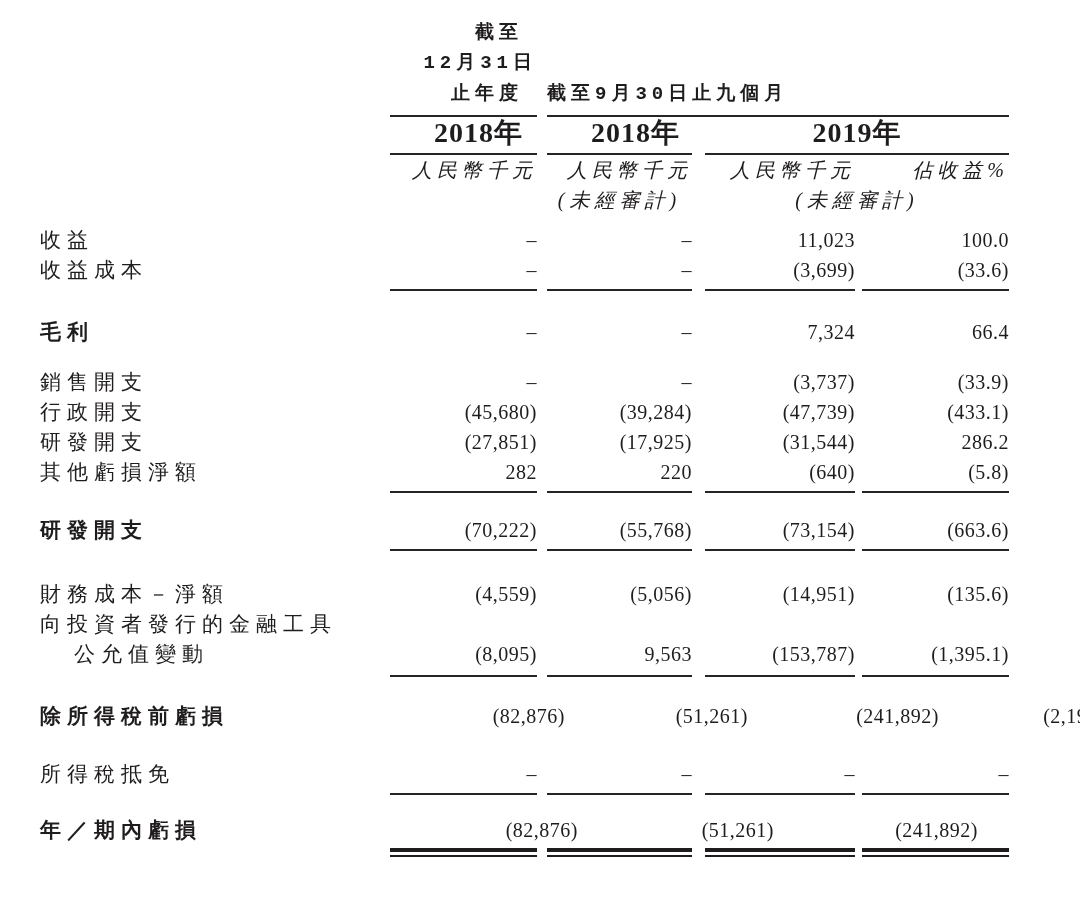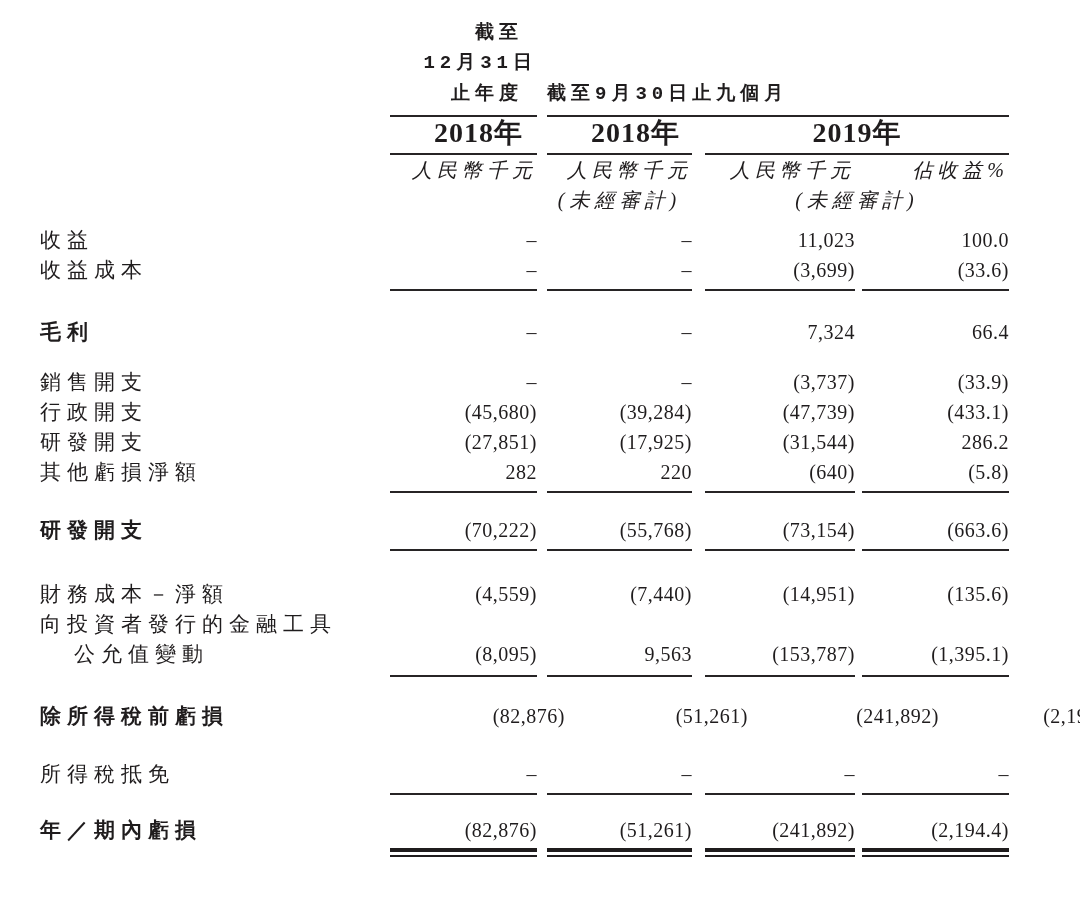--- a/index.html
+++ b/index.html
@@ -220,21 +220,21 @@
         <div class="c c3">
           <div class="rl"></div>
         </div>
         <div class="c c4">
           <div class="rl"></div>
         </div>
       </div>
       <div class="row" style="margin-top: 28px;">
         <div class="lbl">財務成本－淨額</div>
         <div class="c c1">(4,559)</div>
-        <div class="c c2">(7,440)</div>
+        <div class="c c2">(5,056)</div>
         <div class="c c3">(14,951)</div>
         <div class="c c4">(135.6)</div>
       </div>
       <div class="row">
         <div class="lbl">向投資者發行的金融工具</div>
         <div class="c c1"></div>
         <div class="c c2"></div>
         <div class="c c3"></div>
         <div class="c c4"></div>
       </div>
@@ -282,21 +282,21 @@
         <div class="c c2">
           <div class="rl"></div>
         </div>
         <div class="c c3">
           <div class="rl"></div>
         </div>
         <div class="c c4">
           <div class="rl"></div>
         </div>
       </div>
-      <div class="row bold" style="margin-top: 20px;">
+      <div class="row bold" style="margin-top: 20px; gap: 41px;">
         <div class="lbl">年／期內虧損</div>
         <div class="c c1">(82,876)</div>
         <div class="c c2">(51,261)</div>
         <div class="c c3">(241,892)</div>
         <div class="c c4">(2,194.4)</div>
       </div>
       <div class="rulerow dbl">
         <div class="lbl"></div>
         <div class="c c1">
           <div class="rl2"></div>

